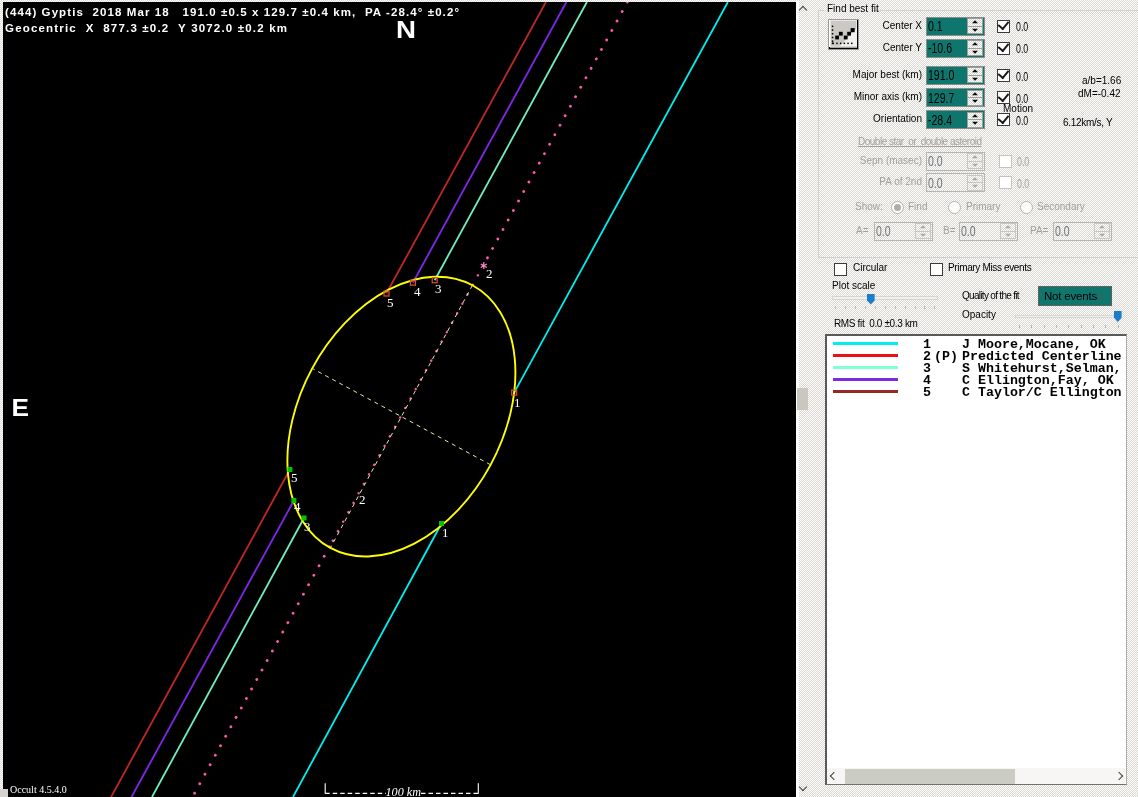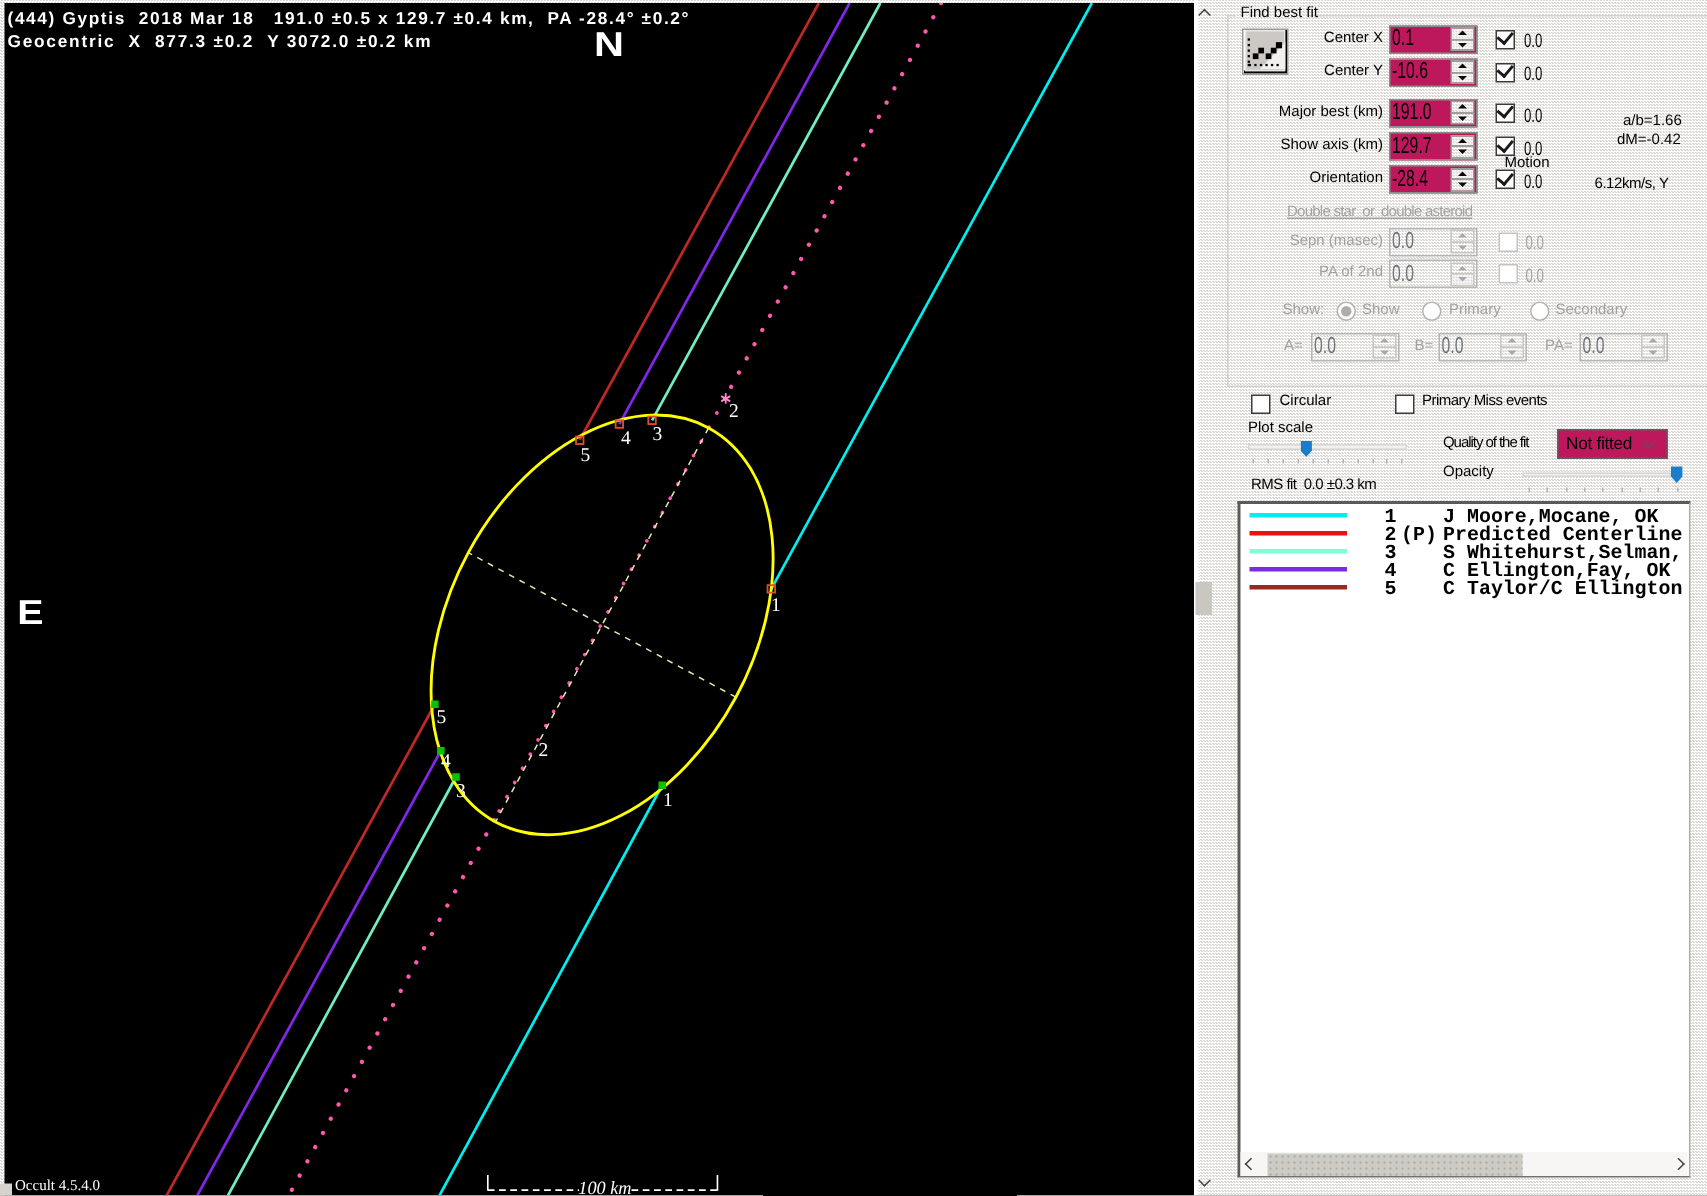--- a/index.html
+++ b/index.html
@@ -9,21 +9,21 @@
     background-color:#fff;
     background-image: conic-gradient(#dbd8d4 25%, #ffffff 25% 50%, #dbd8d4 50% 75%, #ffffff 75%);
     background-size:2px 2px;
     position:relative;
   }
   .abs { position:absolute; }
   .lbl { position:absolute; font-size:10px; color:#000; white-space:nowrap; }
   .lbl.n { font-size:13px; transform:scaleX(0.68); transform-origin:0 0; }
   .dis { color:#a3a09c; }
   .box {
-    position:absolute; background:#be185d; border:1px solid #8a8e8a;
+    position:absolute; background:#0f766e; border:1px solid #8a8e8a;
     font-size:11.5px; color:#000;
   }
   .box.d { border-color:#b2b7b2; color:#8f8f8f; background:transparent; }
   .box .val { position:absolute; left:1px; top:-0.5px; font-size:15.5px; transform:scaleX(0.68); transform-origin:0 0; }
   .box .cval { position:absolute; left:5px; top:3px; font-size:11.5px; letter-spacing:-0.2px; }
   .spin { position:absolute; right:0; top:0; bottom:0; width:17px; }
   .spin .up,.spin .dn { position:absolute; left:0; right:1px; height:50%; border:1px solid #9aa09a;
     background-image:conic-gradient(#dbd8d4 25%, #ffffff 25% 50%, #dbd8d4 50% 75%, #ffffff 75%); background-size:2px 2px; }
   .spin .up { top:0.5px; padding:0; }
   .spin .dn { bottom:0.5px; }
@@ -170,21 +170,21 @@
     <rect x="8.9" y="11.8" width="3.8" height="3.8"></rect>
     <rect x="13.8" y="15.6" width="3.8" height="3.8"></rect>
     <rect x="17.2" y="11.8" width="3.8" height="3.8"></rect>
     <rect x="20.6" y="8.1" width="4.1" height="4.1"></rect>
   </g>
 </svg>
 
 <div class="lbl" style="right:216px;top:19.5px">Center X</div>
 <div class="lbl" style="right:216px;top:41.5px">Center Y</div>
 <div class="lbl" style="right:216px;top:68.5px">Major best (km)</div>
-<div class="lbl" style="right:216px;top:91px">Show axis (km)</div>
+<div class="lbl" style="right:216px;top:91px">Minor axis (km)</div>
 <div class="lbl" style="right:216px;top:113px">Orientation</div>
 
 <div class="box" style="left:926px;top:16.5px;width:59px;height:19px">
     <span class="val">0.1</span>
     <span class="spin">
       <span class="up">
         <i class="tri-u"></i>
       </span>
       <span class="dn">
         <i class="tri-d"></i>
@@ -277,21 +277,21 @@
       <span class="dn d">
         <i class="tri-d" style="border-top-color:#a8a8a8"></i>
       </span>
     </span>
   </div>
 <div class="cb d" style="left:999px;top:176px"></div>
 <div class="lbl n dis" style="left:1017px;top:176px">0.0</div>
 
 <div class="lbl dis" style="left:855px;top:201px">Show:</div>
 <div class="radio sel" style="left:891px;top:201px"></div>
-<div class="lbl dis" style="left:908px;top:201px">Show</div>
+<div class="lbl dis" style="left:908px;top:201px">Find</div>
 <div class="radio" style="left:948px;top:201px"></div>
 <div class="lbl dis" style="left:966px;top:201px">Primary</div>
 <div class="radio" style="left:1020px;top:201px"></div>
 <div class="lbl dis" style="left:1037px;top:201px">Secondary</div>
 
 <div class="lbl dis" style="left:856px;top:225px">A=</div>
 <div class="box d" style="left:874px;top:221.5px;width:59px;height:19px">
     <span class="val" style="color:#6f7478">0.0</span>
     <span class="spin">
       <span class="up d">
@@ -351,21 +351,21 @@
 <div class="tick" style="left:1043.7px;top:325px"></div>
 <div class="tick" style="left:1056.0px;top:325px"></div>
 <div class="tick" style="left:1068.3px;top:325px"></div>
 <div class="tick" style="left:1080.7px;top:325px"></div>
 <div class="tick" style="left:1093.0px;top:325px"></div>
 <div class="tick" style="left:1105.4px;top:325px"></div>
 <div class="tick" style="left:1117.7px;top:325px"></div>
 
 <div class="lbl" style="left:962px;top:290px;letter-spacing:-0.7px">Quality of the fit</div>
 <div class="box" style="left:1038px;top:286px;width:74px;height:20px;border-color:#606060">
-    <span class="cval">Not fitted</span>
+    <span class="cval">Not events</span>
     <span class="chev down" style="position:absolute;right:9px;top:5px;border-color:#555;border-width:0 1.4px 1.4px 0"></span>
   </div>
 <div class="lbl" style="left:962px;top:309px">Opacity</div>
 <div class="track" style="left:1015px;top:314.5px;width:99px"></div>
 <div class="thumb" style="left:1114px;top:310.5px;height:11.5px"></div>
 
 <div class="lbl" style="left:834px;top:317.5px;letter-spacing:-0.35px">RMS fit&nbsp;&nbsp;0.0 ±0.3 km</div>
 
 <div class="abs" style="left:825px;top:334px;width:302px;height:451px;background:#fff;border-top:2px solid #5a5a5a;border-left:2px solid #5a5a5a;border-bottom:1px solid #707070;border-right:1px solid #a9aea5"></div>
 <svg class="abs" style="left:827px;top:336px" width="298" height="447" viewBox="0 0 298 447">

